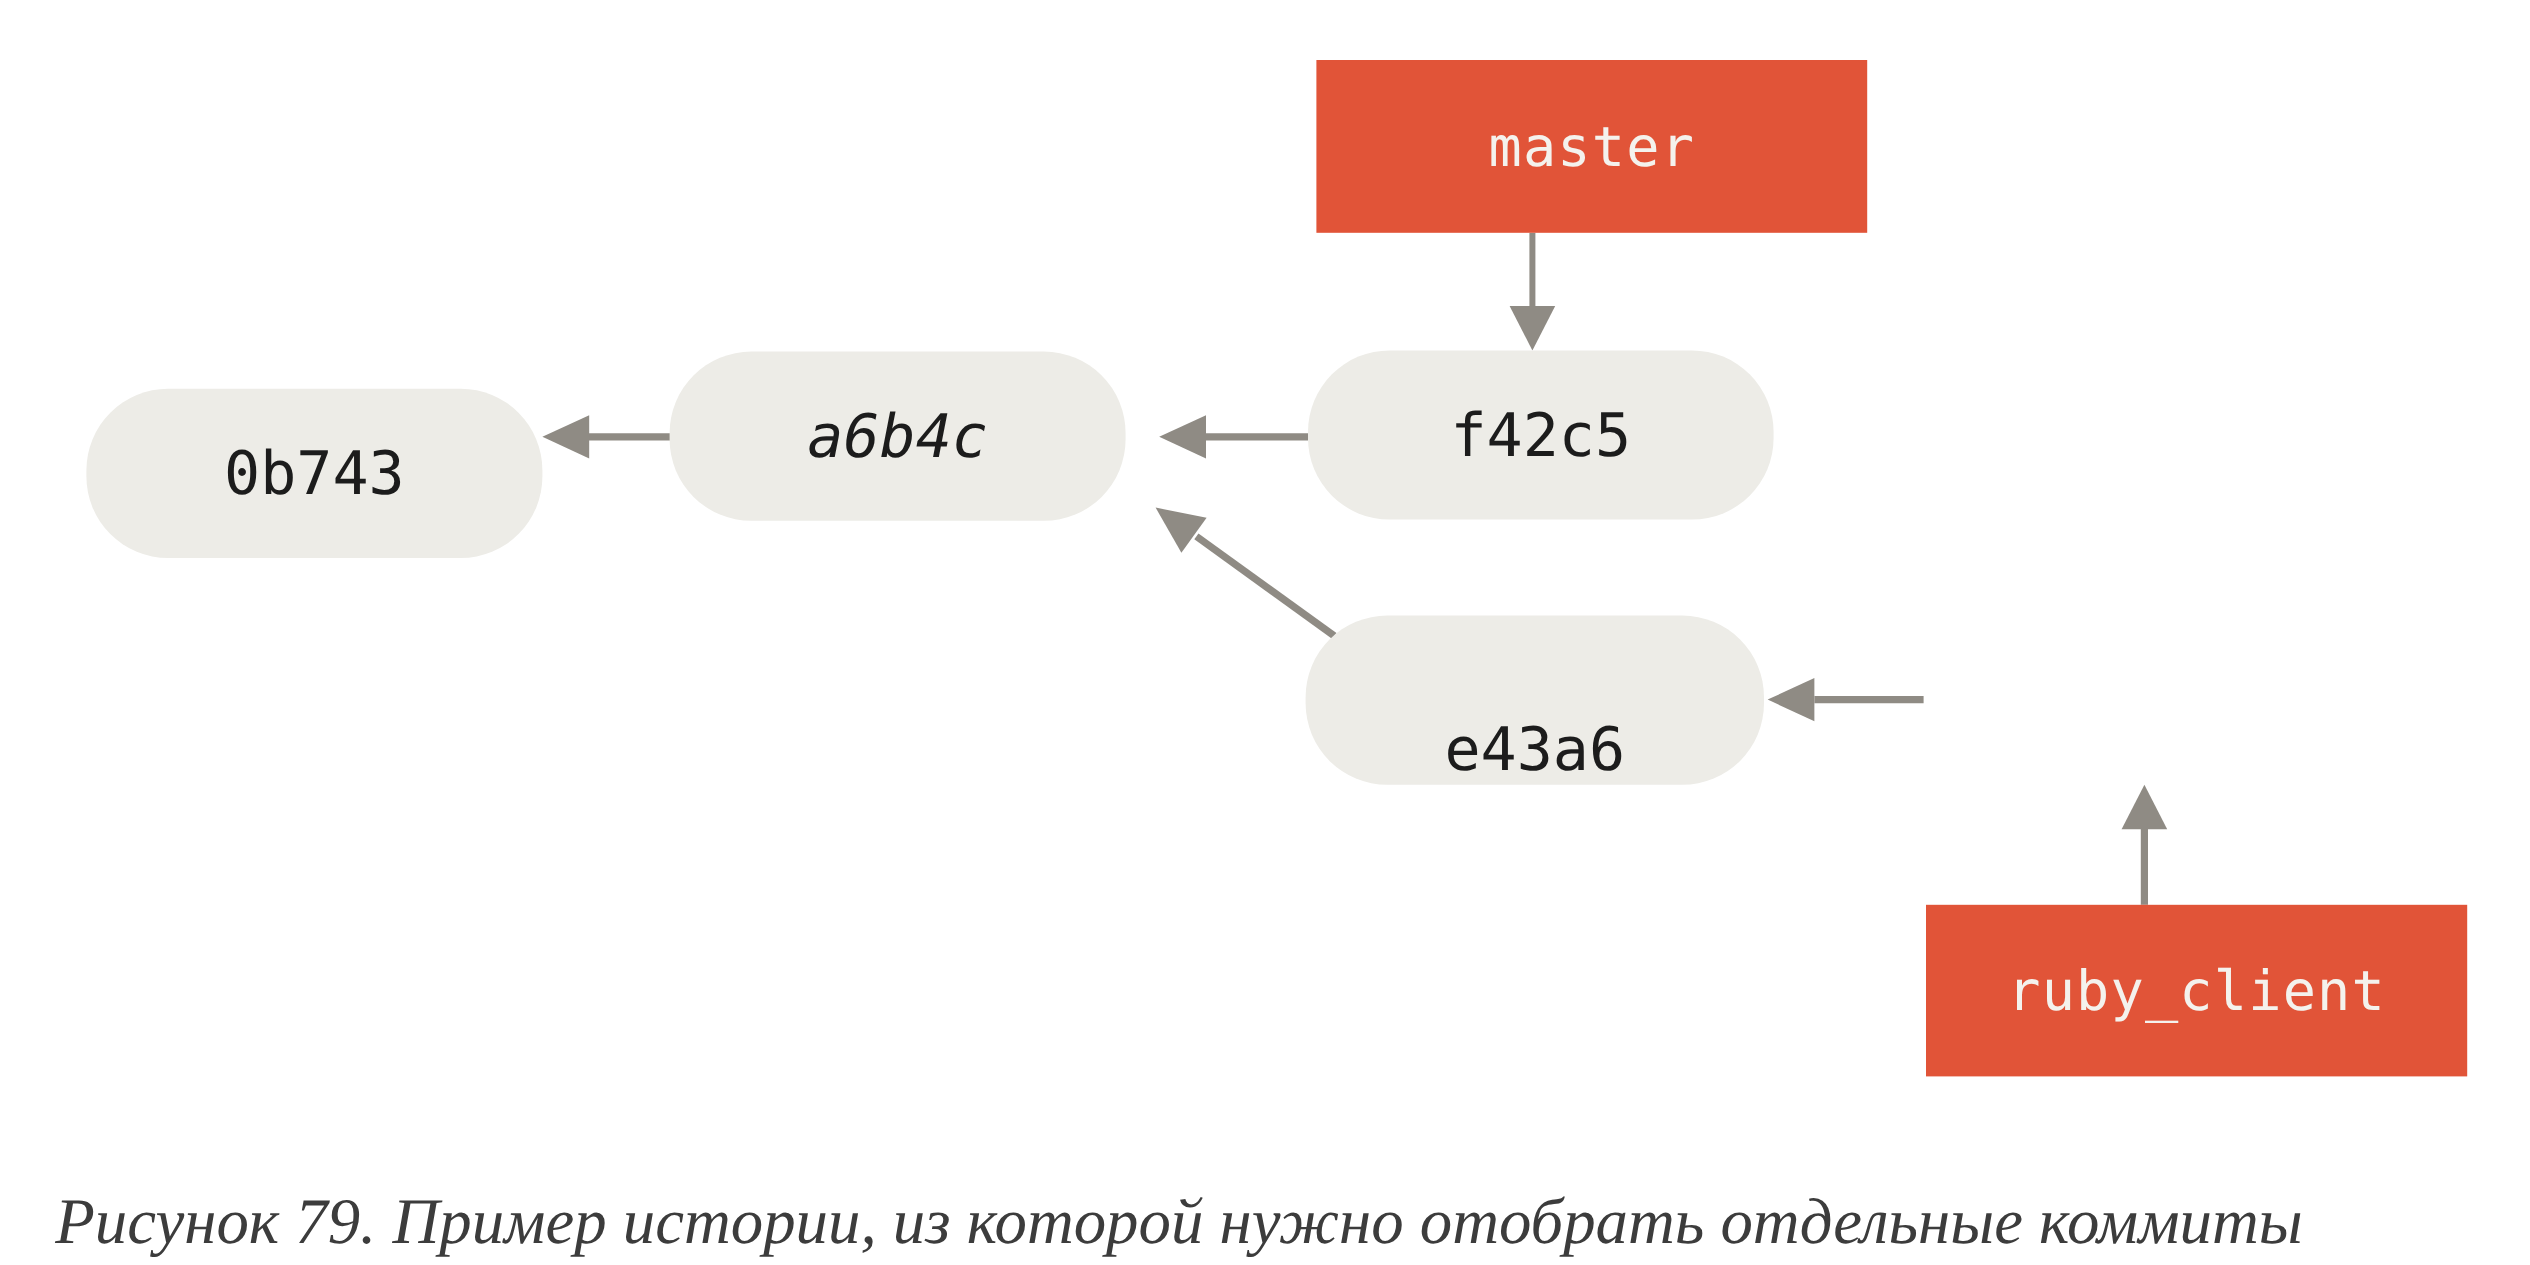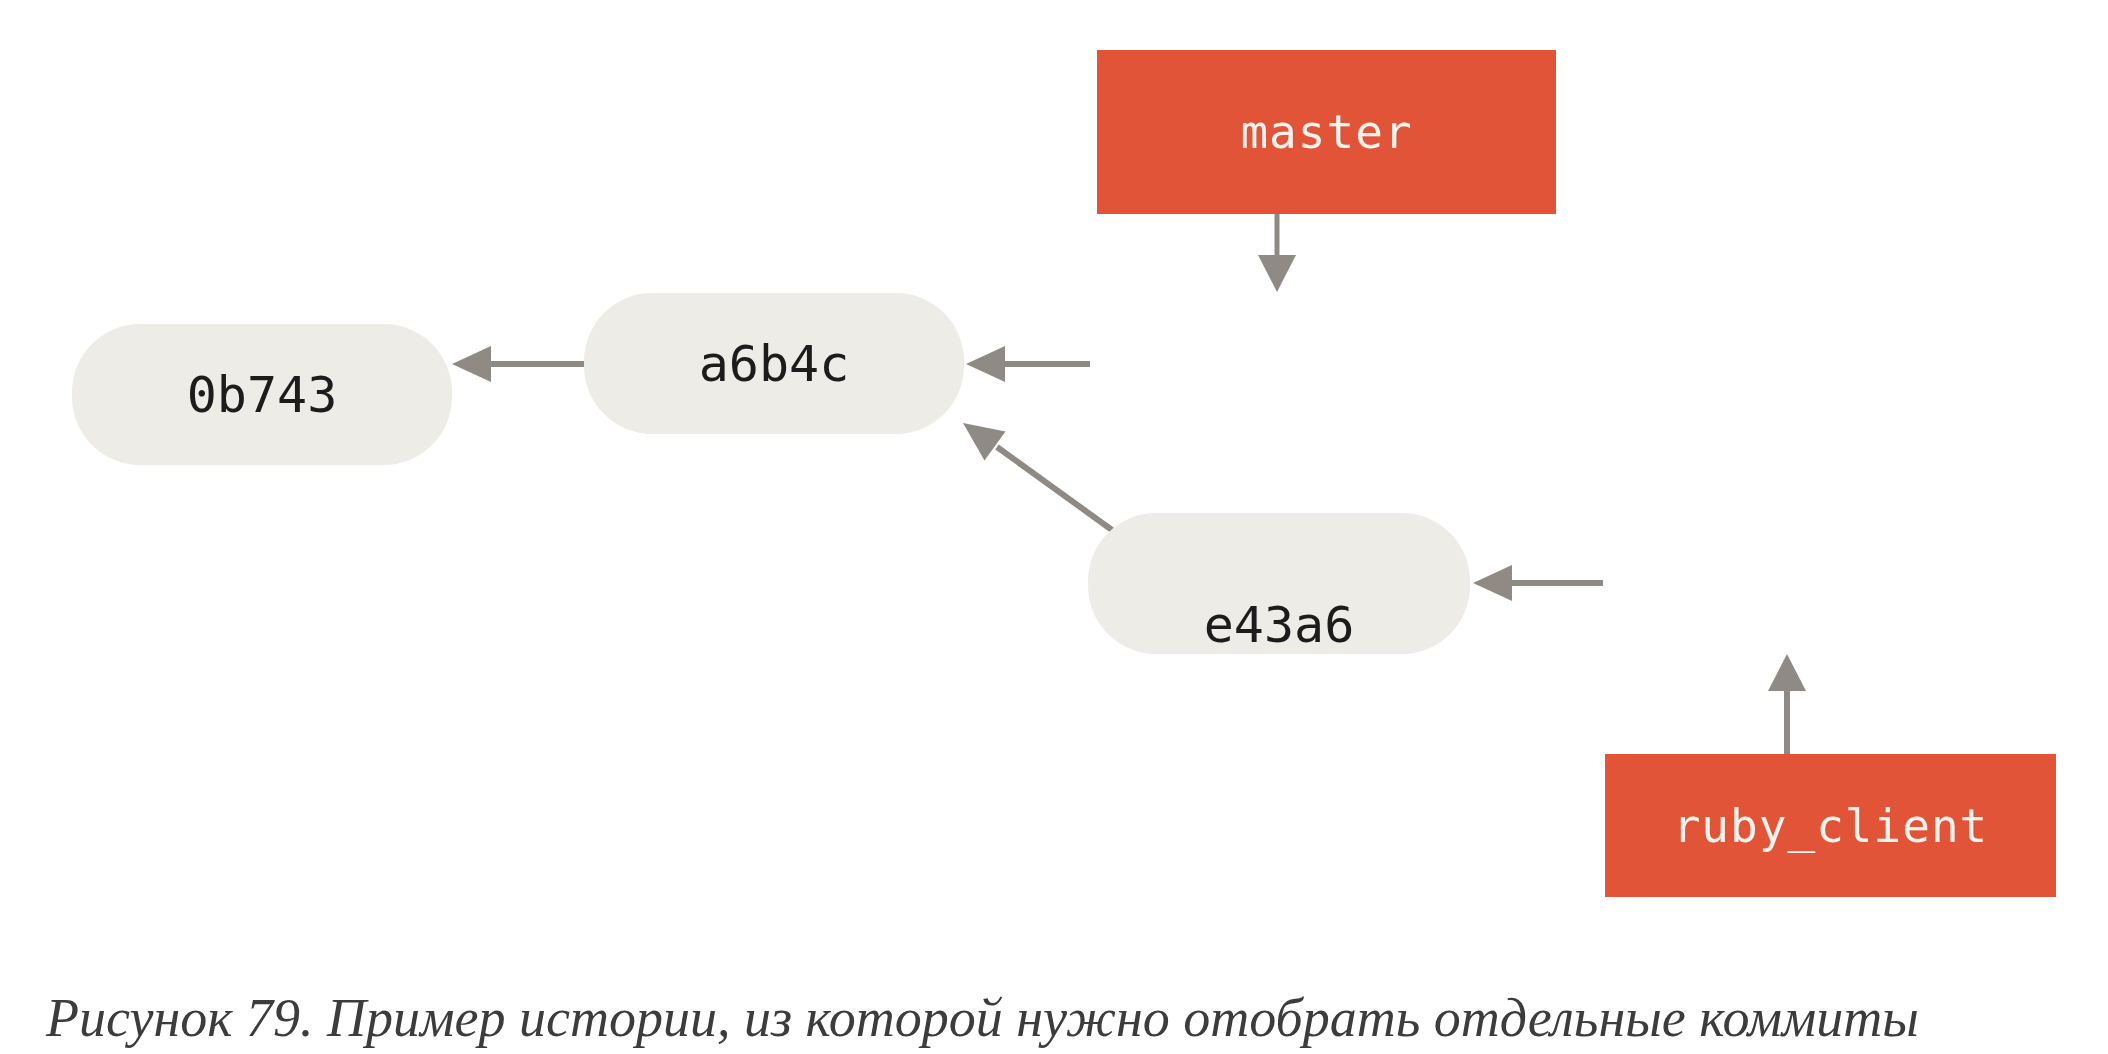--- a/index.html
+++ b/index.html
@@ -68,25 +68,25 @@
     font-family: "Liberation Serif", "DejaVu Serif", serif;
     font-style: italic;
     font-size: 54px;
     line-height: 1.18;
     color: #3c3c3c;
     white-space: nowrap;
     margin-top: 21px;
   }
   
   #node-0b743 { left: 72px;   top: 294px; width: 380px; margin-top: 30px; }
-  #node-a6b4c { left: 584px;  top: 293px; width: 380px; }
+  #node-a6b4c { left: 558px;  top: 293px; width: 380px; font-style: italic; }
   #node-f42c5 { left: 1090px; top: 292px; width: 388px; }
   #node-e43a6 { left: 1088px; top: 513px; width: 382px; align-items: flex-end; }
   #node-5ddae { left: 1600px; top: 513px; width: 378px; }
-  #branch-master      { left: 1097px; top: 50px;  width: 459px; height: 164px; }
+  #branch-master      { left: 1097px; top: 50px;  width: 459px; height: 144px; }
   #branch-ruby-client { left: 1605px; top: 754px; width: 451px; height: 143px; justify-content: center; }
 </style>
 </head>
 <body>
 
 <div class="stage">
 
   <svg class="edges-layer" viewBox="0 0 2108 1054" xmlns="http://www.w3.org/2000/svg">
 
     <g>
@@ -129,20 +129,23 @@
   </div>
 
   <div class="commit-node" id="node-0b743">
     <span class="commit-label">0b743</span>
   </div>
 
   <div class="commit-node" id="node-a6b4c">
     <span class="commit-label">a6b4c</span>
   </div>
 
+  <div class="commit-node" id="node-f42c5">
+    <span class="commit-label">f42c5</span>
+  </div>
 
   <div class="commit-node" id="node-e43a6">
     <span class="commit-label">e43a6</span>
   </div>
 
 
   <div class="figure-caption">Рисунок 79. Пример истории, из которой нужно отобрать отдельные коммиты</div>
 
 </div>
 

